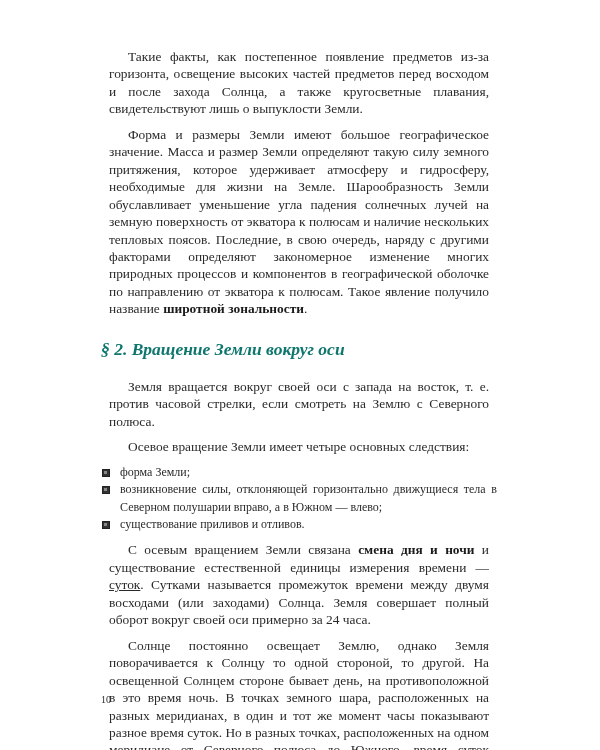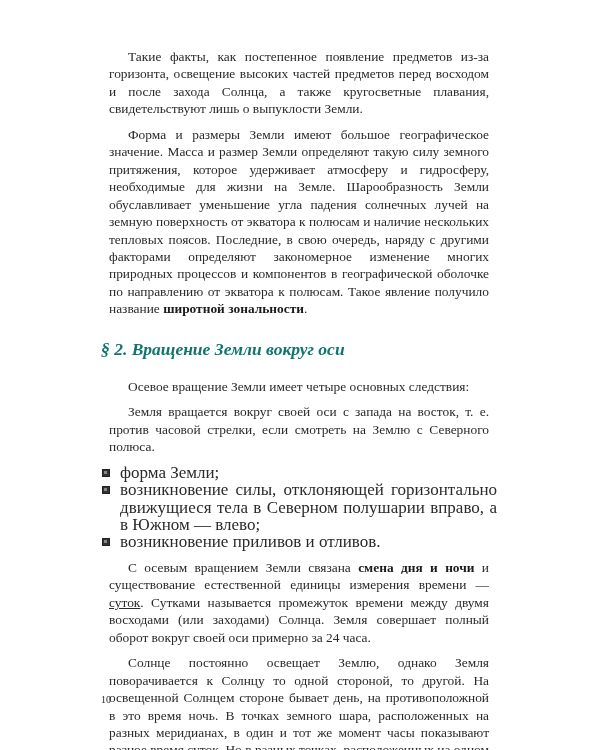--- a/index.html
+++ b/index.html
@@ -5,43 +5,43 @@
   html, body { margin: 0; padding: 0; }
   body { width: 600px; height: 750px; background: #ffffff; position: relative; overflow: hidden;
          font-family: "Liberation Serif", "DejaVu Serif", serif; color: #2a2a2a; }
   .page { position: absolute; left: 101px; top: 40px; width: 396px; }
   p { margin: 8px; font-size: 13.4px; line-height: 17.45px; text-align: justify; hyphens: manual; }
   p.indent { text-indent: 19px; }
   b { font-weight: bold; color: #1a1a1a; }
   u { text-decoration: underline; }
   .heading { margin: 22px 0 19px 0; font-size: 17.5px; line-height: 19px; font-weight: bold; font-style: italic; color: #0f766e; }
   ul { list-style: none; margin: 0; padding: 0; }
-  li { position: relative; padding-left: 19px; font-size: 17px; line-height: 17.45px; text-align: justify; }
+  li { position: relative; padding-left: 19px; font-size: 12px; line-height: 17.45px; text-align: justify; }
   li .bullet { position: absolute; left: 1px; top: 5px; width: 8px; height: 8px; background: #333; box-sizing: border-box; border: 1.5px solid #222; }
   li .bullet::after { content: ""; position: absolute; left: 1px; top: 1px; width: 3px; height: 3px; background: #888; }
   .pagenum { position: absolute; left: 101px; top: 694px; font-size: 10px; }
 </style>
 </head>
 <body>
 
 <div class="page">
   <p class="indent">Такие факты, как постепенное появление предметов из-за горизонта, освещение высоких частей предметов перед восходом и после захода Солнца, а также кругосветные плавания, свидетельствуют лишь о выпуклости Земли.</p>
   <p class="indent"><span>Форма и размеры Земли имеют большое географическое значение. Масса и размер Земли определяют такую силу земного притяжения, которое удерживает атмосферу и гидросферу, необходимые для жизни на Земле. Шарообразность Земли обуславливает уменьшение угла падения солнечных лучей на земную поверхность от экватора к полюсам и наличие нескольких тепловых поясов. Последние, в свою очередь, наряду с другими факторами определяют закономерное изменение многих природных процессов и компонентов в географической оболочке по направлению от экватора к полюсам. Такое явление получило название </span><b>широтной зональности</b><span>.</span></p>
 
   <div class="heading">
     <div>§ 2. Вращение Земли вокруг оси</div>
   </div>
 
+  <p class="indent">Земля вращается вокруг своей оси с запада на восток, т. е. против часовой стрелки, если смотреть на Землю с Северного полюса.</p>
   <p class="indent">Осевое вращение Земли имеет четыре основных следствия:</p>
-  <p class="indent">Земля вращается вокруг своей оси с запада на восток, т. е. против часовой стрелки, если смотреть на Землю с Северного полюса.</p>
 
   <ul>
     <li><span class="bullet"></span><span>форма Земли;</span></li>
     <li><span class="bullet"></span><span>возникновение силы, отклоняющей горизонтально движущиеся тела в Северном полушарии вправо, а в Южном — влево;</span></li>
-    <li><span class="bullet"></span><span>возникновение приливов и отливов.</span></li>
+    <li><span class="bullet"></span><span>существование приливов и отливов.</span></li>
   </ul>
 
   <p class="indent"><span>С осевым вращением Земли связана </span><b>смена дня и ночи</b><span> и существование естественной единицы измерения времени — </span><u>суток</u><span>. Сутками называется промежуток времени между двумя восходами (или заходами) Солнца. Земля совершает полный оборот вокруг своей оси примерно за 24 часа.</span></p>
 
   <p class="indent"><span>Солнце постоянно освещает Землю, однако Земля поворачивается к Солнцу то одной стороной, то другой. На освещенной Солнцем стороне бывает день, на противоположной в это время ночь. В точках земного шара, расположенных на разных меридианах, в один и тот же момент часы показывают разное время суток. Но в разных точках, расположенных на одном меридиане от Северного полюса до Южного, время суток оказывается одним и тем же. Это время называется </span><u>местным</u><span>. Пользоваться местным временем не совсем удобно. Так, например, на двух соседних меридианах, проведенных с интервалом в 1°, местное время отличается на 4 минуты. Наличие в разных пунктах, лежащих на разных меридианах, своего местного времени приводило ко многим неудобствам. Поэтому в 1884 г. на Международном астрономическом конгрессе был принят </span></p>
 </div>
 
 <div class="pagenum">10</div>
 
 </body></html>

